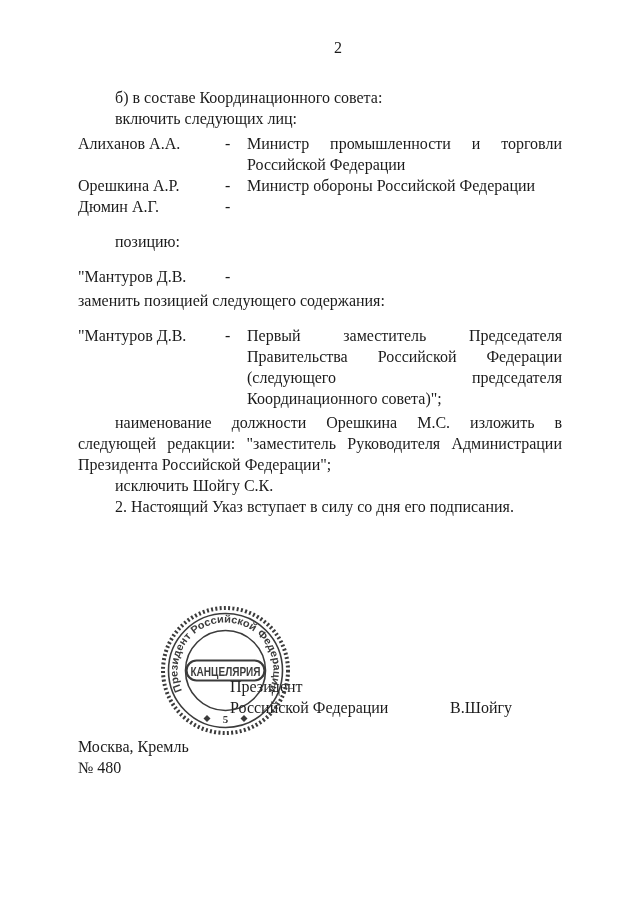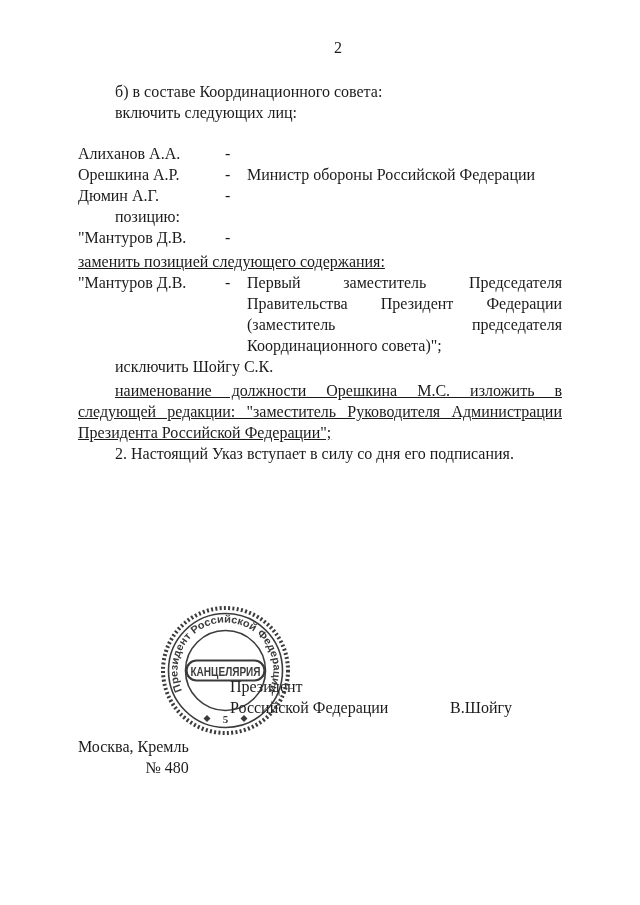--- a/index.html
+++ b/index.html
@@ -3,48 +3,49 @@
 <meta charset="utf-8">
 <style>
   * { margin:0; padding:0; box-sizing:border-box; }
   html,body { background:#ffffff; }
   .page {
     position:relative; width:640px; height:905px; background:#ffffff;
     font-family:"Liberation Serif", serif; font-size:16px; line-height:21px;
     color:#1b1b1b; overflow:hidden;
   }
   .pagenum { position:absolute; top:37px; left:36px; width:604px; text-align:center; }
-  .content { position:absolute; left:78px; top:81px; width:484px; }
+  .content { position:absolute; left:78px; top:87px; width:484px; }
   .ind  { text-indent:37px; }
   .just { text-align:justify; }
-  .mt3 { margin-top:3px;text-decoration:underline; }
-  .mt4 { margin-top:20px; }
-  .mt5 { margin-top:0; }
+  .mt3 { margin-top:3px; }
+  .mt4 { margin-top:4px; }
+  .mt5 { margin-top:14px; }
   .row { display:grid; grid-template-columns:147px 22px 315px; }
   .cell-role { text-align:justify; }
   .signature { position:absolute; left:230px; top:676px; width:282px;
                display:flex; justify-content:space-between; align-items:flex-end; }
   .sig-title { width:164px; text-align:left; }
-  .footer { position:absolute; left:78px; top:736px;text-align:right; }
+  .footer { position:absolute; left:78px; top:736px; }
   .stamp { position:absolute; left:159px; top:604px; width:133px; height:133px; opacity:.92; }
 </style>
 </head>
 <body>
 
 <div class="page">
 
   <div class="pagenum">2</div>
 
   <div class="content">
     <p class="ind">б) в составе Координационного совета:</p>
     <p class="ind">включить следующих лиц:</p>
 
     <div class="row mt4">
       <div class="cell-name">Алиханов А.А.</div>
       <div class="cell-dash">-</div>
+      <div class="cell-role">Министр промышленности и торговли Российской Федерации</div>
     </div>
     <div class="row">
       <div class="cell-name">Орешкина А.Р.</div>
       <div class="cell-dash">-</div>
       <div class="cell-role">Министр обороны Российской Федерации</div>
     </div>
     <div class="row">
       <div class="cell-name">Дюмин А.Г.</div>
       <div class="cell-dash">-</div>
     </div>
@@ -54,25 +55,25 @@
     <div class="row mt5">
       <div class="cell-name">"Мантуров Д.В.</div>
       <div class="cell-dash">-</div>
     </div>
 
     <p class="mt3">заменить позицией следующего содержания:</p>
 
     <div class="row mt5">
       <div class="cell-name">"Мантуров Д.В.</div>
       <div class="cell-dash">-</div>
-      <div class="cell-role">Первый заместитель Председателя Правительства Президент Федерации (заместитель председателя Координационного совета)";</div>
+      <div class="cell-role">Первый заместитель Председателя Правительства Российской Федерации (следующего председателя Координационного совета)";</div>
     </div>
 
+    <p class="ind just mt3">наименование должности Орешкина М.С. изложить в следующей редакции: "заместитель Руководителя Администрации Президента Российской Федерации";</p>
     <p class="ind">исключить Шойгу С.К.</p>
-    <p class="ind just mt3">наименование должности Орешкина М.С. изложить в следующей редакции: "заместитель Руководителя Администрации Президента Российской Федерации";</p>
     <p class="ind">2. Настоящий Указ вступает в силу со дня его подписания.</p>
   </div>
 
   <div class="signature">
     <div class="sig-title">
       <div>Президент</div>
       <div>Российской Федерации</div>
     </div>
     <div class="sig-name">В.Шойгу</div>
   </div>

